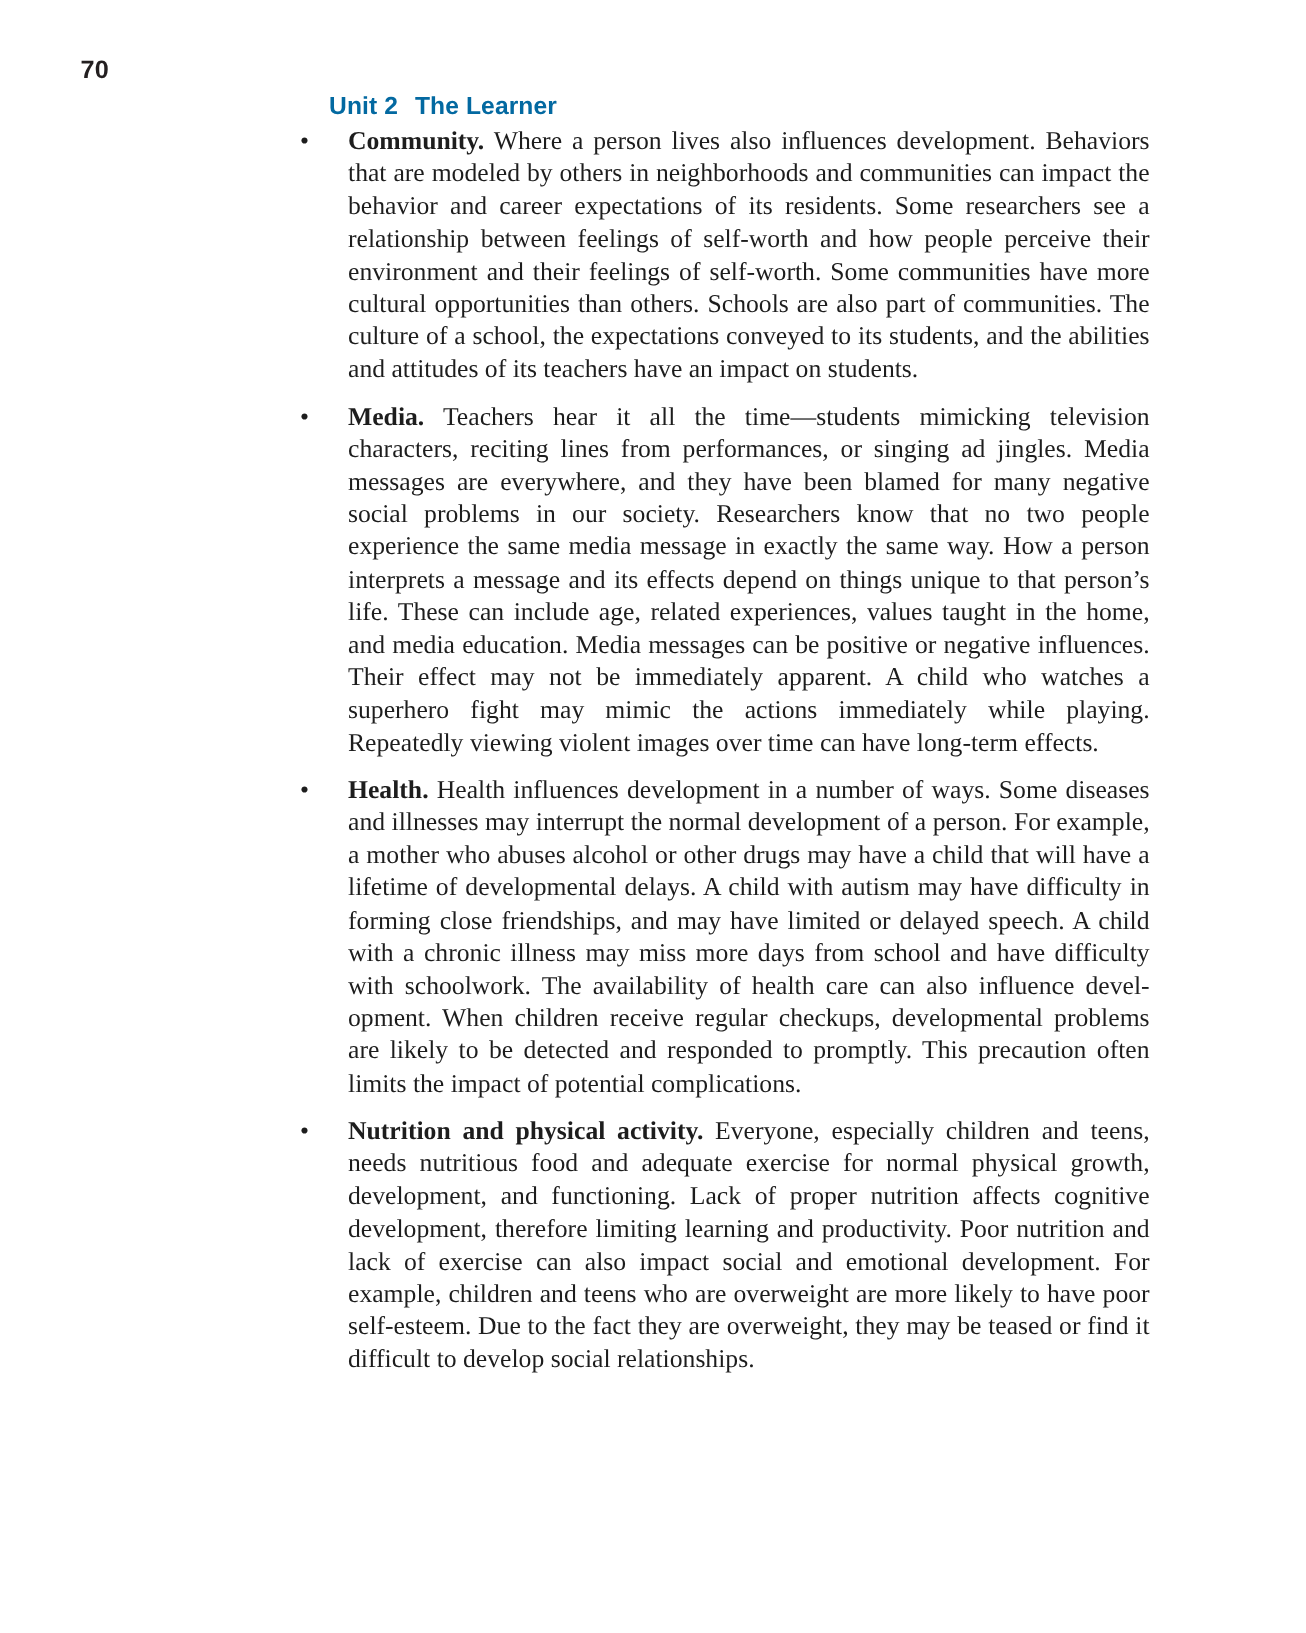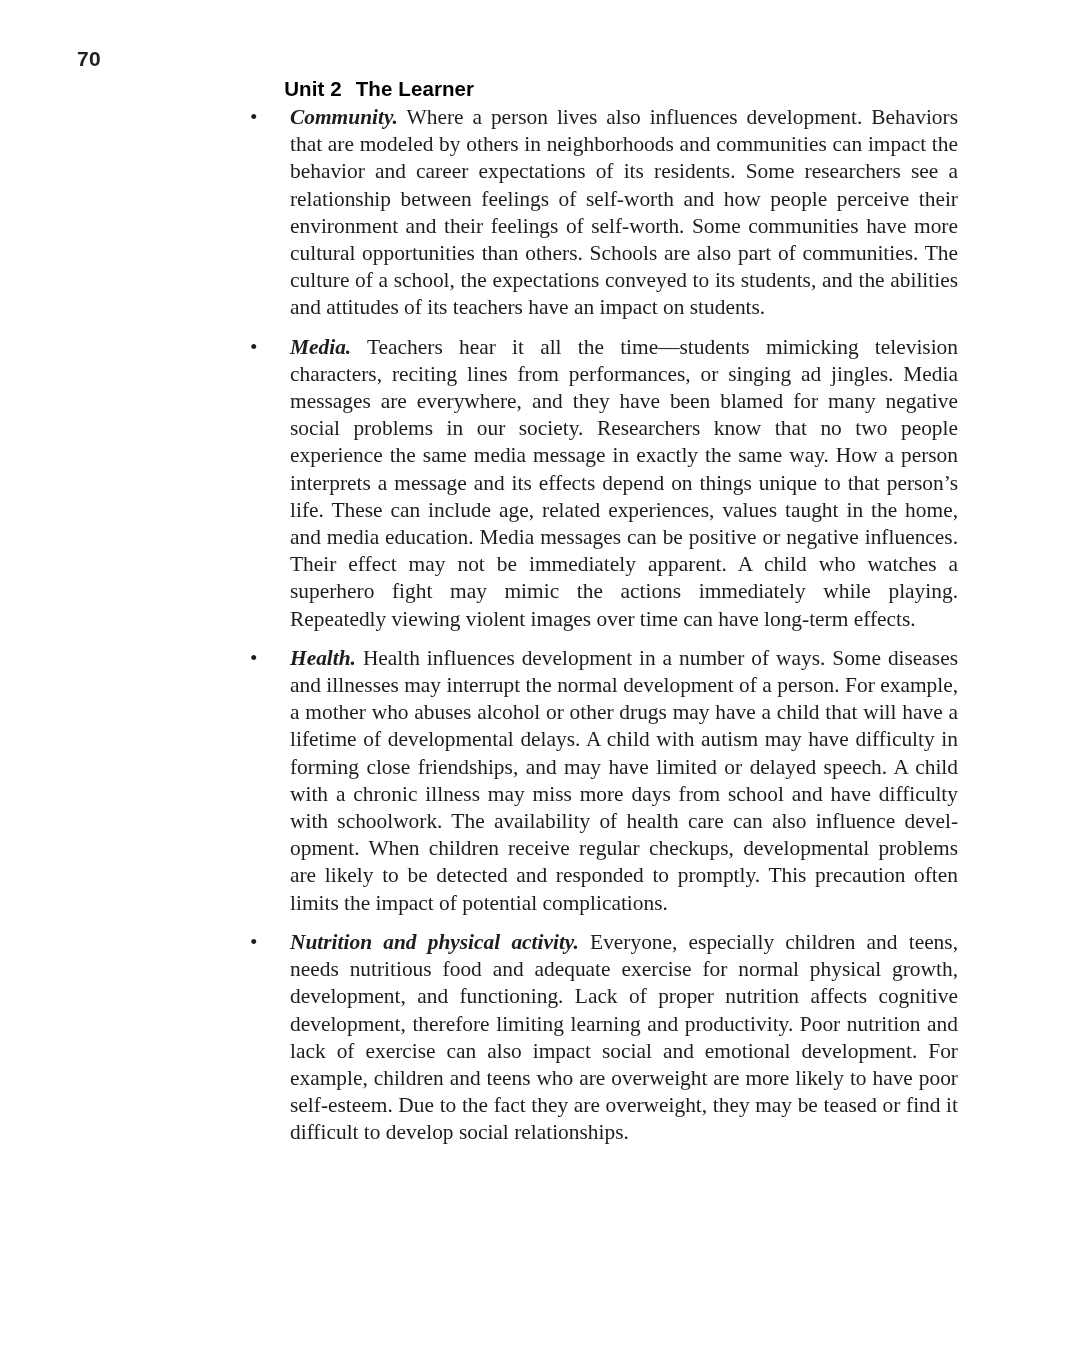--- a/index.html
+++ b/index.html
@@ -13,21 +13,21 @@
     position: relative;
     font-family: "Liberation Serif", "DejaVu Serif", serif;
     color: #1a1a1a;
     overflow: hidden;
   }
 
   
   .running-head {
     position: absolute;
     top: 44px;
-    left: 15px;
+    left: 5px;
     width: 996px;
     height: 34px;
   }
   .folio {
     position: absolute;
     left: 62px;
     top: 0;
     font-family: "Liberation Sans", "DejaVu Sans", sans-serif;
     font-weight: bold;
     font-size: 21px;
@@ -36,21 +36,21 @@
     line-height: 30px;
   }
   .running-title {
     position: absolute;
     left: 246px;
     top: 0;
     font-family: "Liberation Sans", "DejaVu Sans", sans-serif;
     font-weight: bold;
     font-size: 20.5px;
     letter-spacing: 0.1px;
-    color: #000000;
+    color: #0369a1;
     line-height: 30px;
     white-space: pre;
   }
   .running-title .unit-part { margin-right: 14px; }
 
   
   .content {
     position: absolute;
     left: 246px;
     top: 104px;
@@ -80,21 +80,20 @@
     left: 4px;
     top: 0;
     width: 20px;
     font-size: 21.4px;
     line-height: 27.2px;
     text-align: left;
     color: #1d1d1d;
   }
   li.bullet-item .run-in {
     font-weight: bold;
-    font-style: italic;
   }
   li.bullet-item .para-text {
     display: inline;
     font-family: Liberation Serif, serif;
   }
 </style>
 </head>
 <body>
 
 <div class="running-head">

